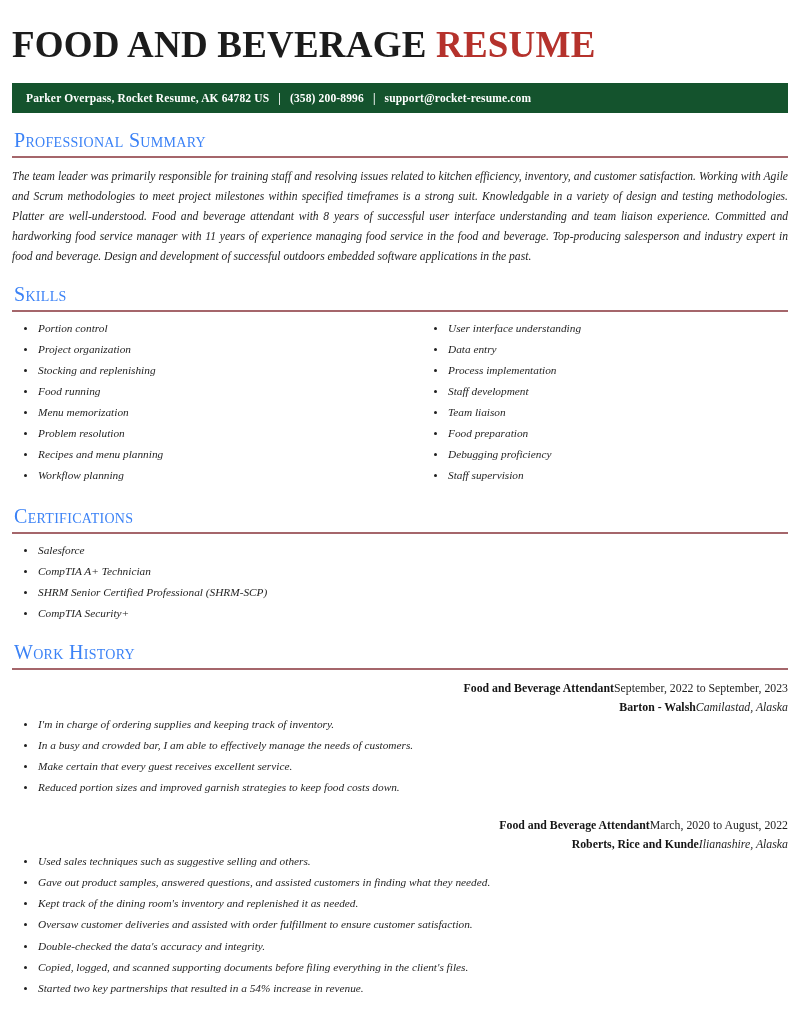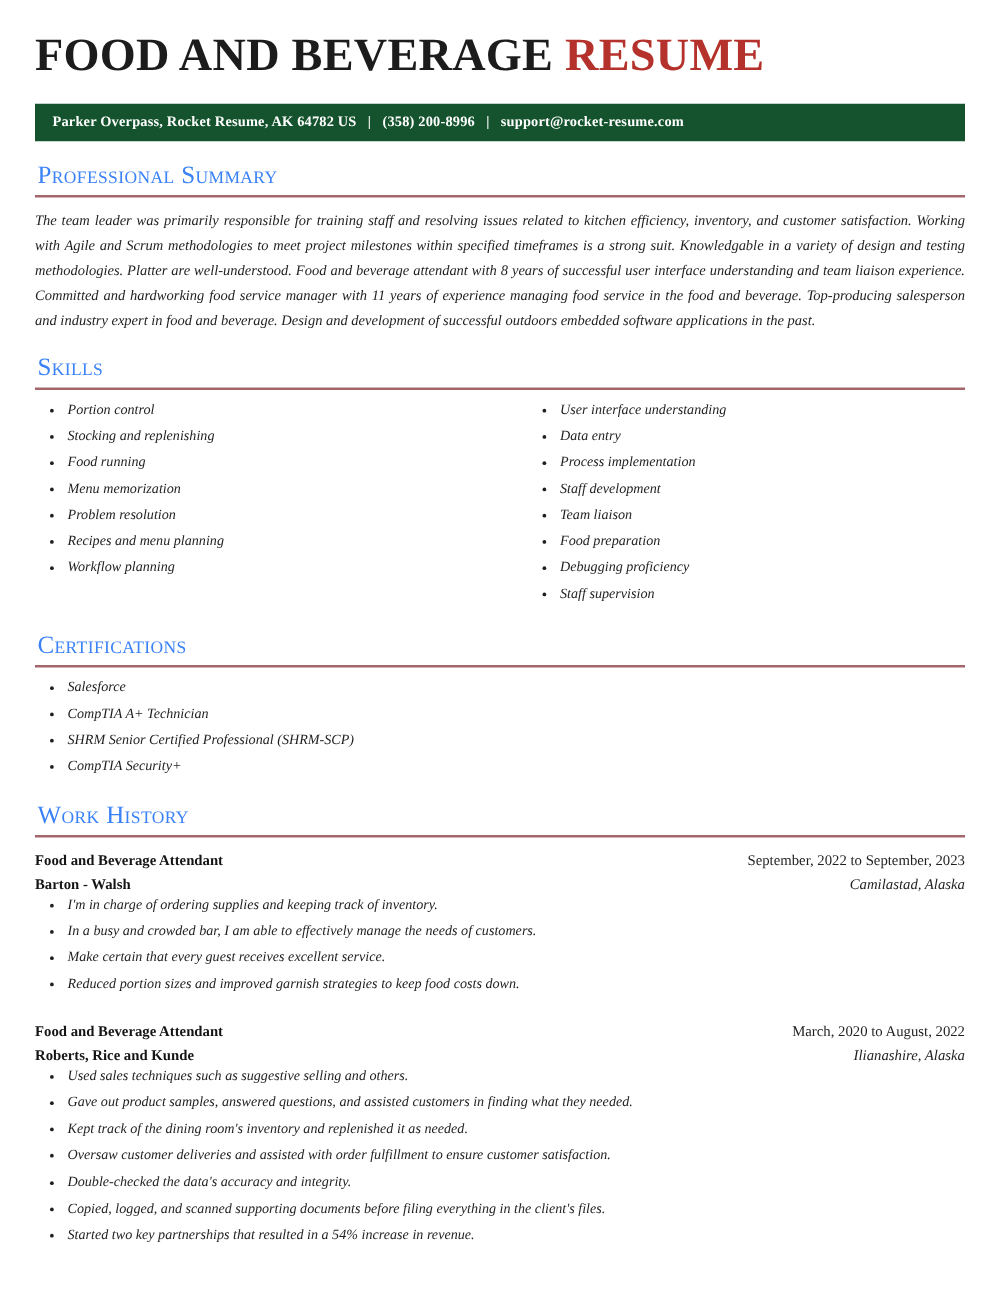--- a/index.html
+++ b/index.html
@@ -11,21 +11,21 @@
     width: 800px;
     height: 1035px;
     overflow: hidden;
     font-family: "Liberation Serif", "DejaVu Serif", serif;
     color: #1a1a1a;
   }
   .page {
     width: 800px;
     height: 1002px;
     box-sizing: border-box;
-    padding: 0 28px;
+    padding: 0 12px;
     position: relative;
     overflow: hidden;
   }
 
   
   .doc-title {
     font-size: 37px;
     font-weight: bold;
     letter-spacing: 0.2px;
     line-height: 1.05;
@@ -125,21 +125,21 @@
 
   
   .entry {
     margin-bottom: 4px;
   }
   .entry + .entry {
     margin-top: 17px;
   }
   .entry-row {
     display: flex;
-    justify-content: space-between;
+    justify-content: flex-end;
     align-items: baseline;
     line-height: 1.62;
   }
   .entry-left {
     font-size: 11.8px;
     font-weight: bold;
     color: #151515;
   }
   .entry-right {
     font-size: 11.8px;
@@ -187,20 +187,21 @@
     <p class="summary-text">The team leader was primarily responsible for training staff and resolving issues related to kitchen efficiency, inventory, and customer satisfaction. Working with Agile and Scrum methodologies to meet project milestones within specified timeframes is a strong suit. Knowledgable in a variety of design and testing methodologies. Platter are well-understood. Food and beverage attendant with 8 years of successful user interface understanding and team liaison experience. Committed and hardworking food service manager with 11 years of experience managing food service in the food and beverage. Top-producing salesperson and industry expert in food and beverage. Design and development of successful outdoors embedded software applications in the past.</p>
   </section>
 
   <section class="section">
     <h2 class="section-heading">Skills</h2>
     <div class="rule"></div>
     <div class="skills-columns">
       <div class="skills-col left">
         <ul class="bullets">
             <li>Portion control</li>
+            <li>Project organization</li>
             <li>Stocking and replenishing</li>
             <li>Food running</li>
             <li>Menu memorization</li>
             <li>Problem resolution</li>
             <li>Recipes and menu planning</li>
             <li>Workflow planning</li>
           </ul>
       </div>
       <div class="skills-col right">
         <ul class="bullets">

